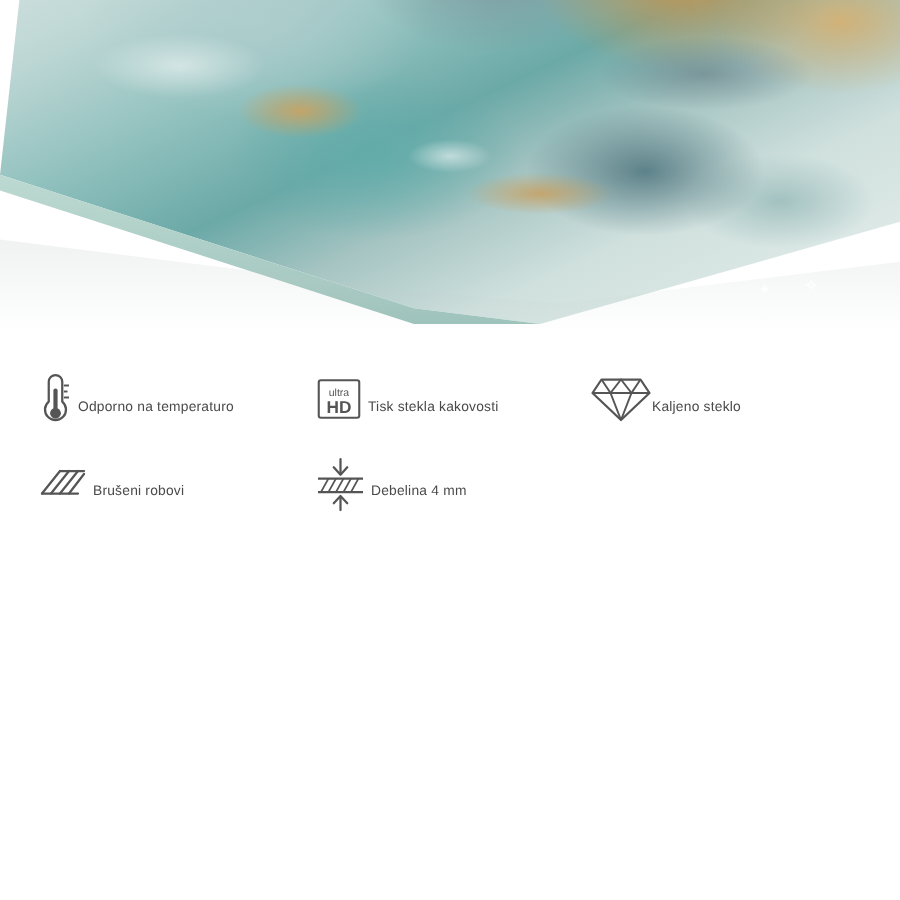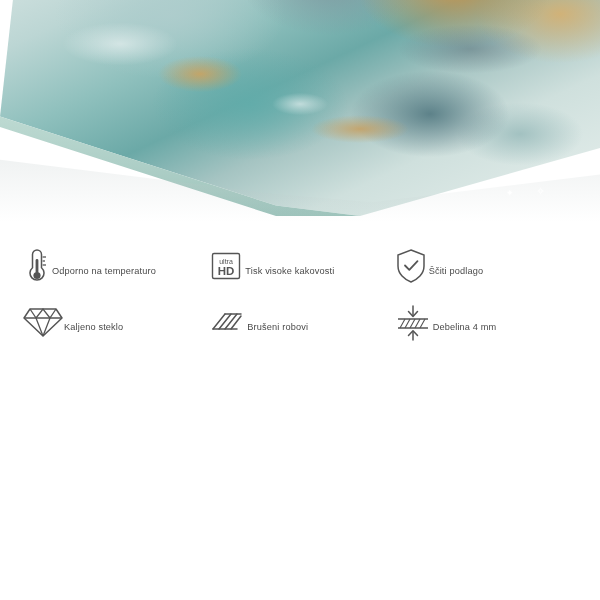--- a/index.html
+++ b/index.html
@@ -176,32 +176,23 @@
     </div>
 
     <div class="feature">
       <div class="feature-icon">
         <svg width="38" height="38" viewBox="0 0 38 38">
           <rect x="5.5" y="6.5" width="27" height="25" rx="1.5" fill="none" stroke="#555555" stroke-width="1.4"></rect>
           <text x="19" y="17" text-anchor="middle" font-family="Liberation Sans, sans-serif" font-size="7" fill="#555555">ultra</text>
           <text x="19" y="28" text-anchor="middle" font-family="Liberation Sans, sans-serif" font-size="11.5" font-weight="bold" fill="#555555">HD</text>
         </svg>
       </div>
-      <div class="feature-label">Tisk visoke kakovosti</div>
-    </div>
-
-    <div class="feature">
-      <div class="feature-icon">
-        <svg width="36" height="40" viewBox="0 0 36 40">
-          <path d="M18 4 L31 9 v11 c0 8-6.5 13.5-13 16 -6.5-2.5-13-8-13-16 V9 z" fill="none" stroke="#555555" stroke-width="1.5"></path>
-          <path d="M12 19.5 l4.3 4.3 L24.5 15.2" fill="none" stroke="#555555" stroke-width="1.8" stroke-linecap="round" stroke-linejoin="round"></path>
-        </svg>
-      </div>
-      <div class="feature-label">Ščiti podlago</div>
-    </div>
+      <div class="feature-label">Tisk stekla kakovosti</div>
+    </div>
+
 
     <div class="feature">
       <div class="feature-icon">
         <svg width="42" height="36" viewBox="0 0 42 36">
           <path d="M8 5 H34 L40 14 L21 32 L2 14 Z" fill="none" stroke="#555555" stroke-width="1.5" stroke-linejoin="round"></path>
           <path d="M2 14 H40" stroke="#555555" stroke-width="1.3"></path>
           <path d="M8 5 L14 14 L21 32" fill="none" stroke="#555555" stroke-width="1.3"></path>
           <path d="M34 5 L28 14 L21 32" fill="none" stroke="#555555" stroke-width="1.3"></path>
           <path d="M14 14 L21 5 L28 14" fill="none" stroke="#555555" stroke-width="1.3"></path>
         </svg>

